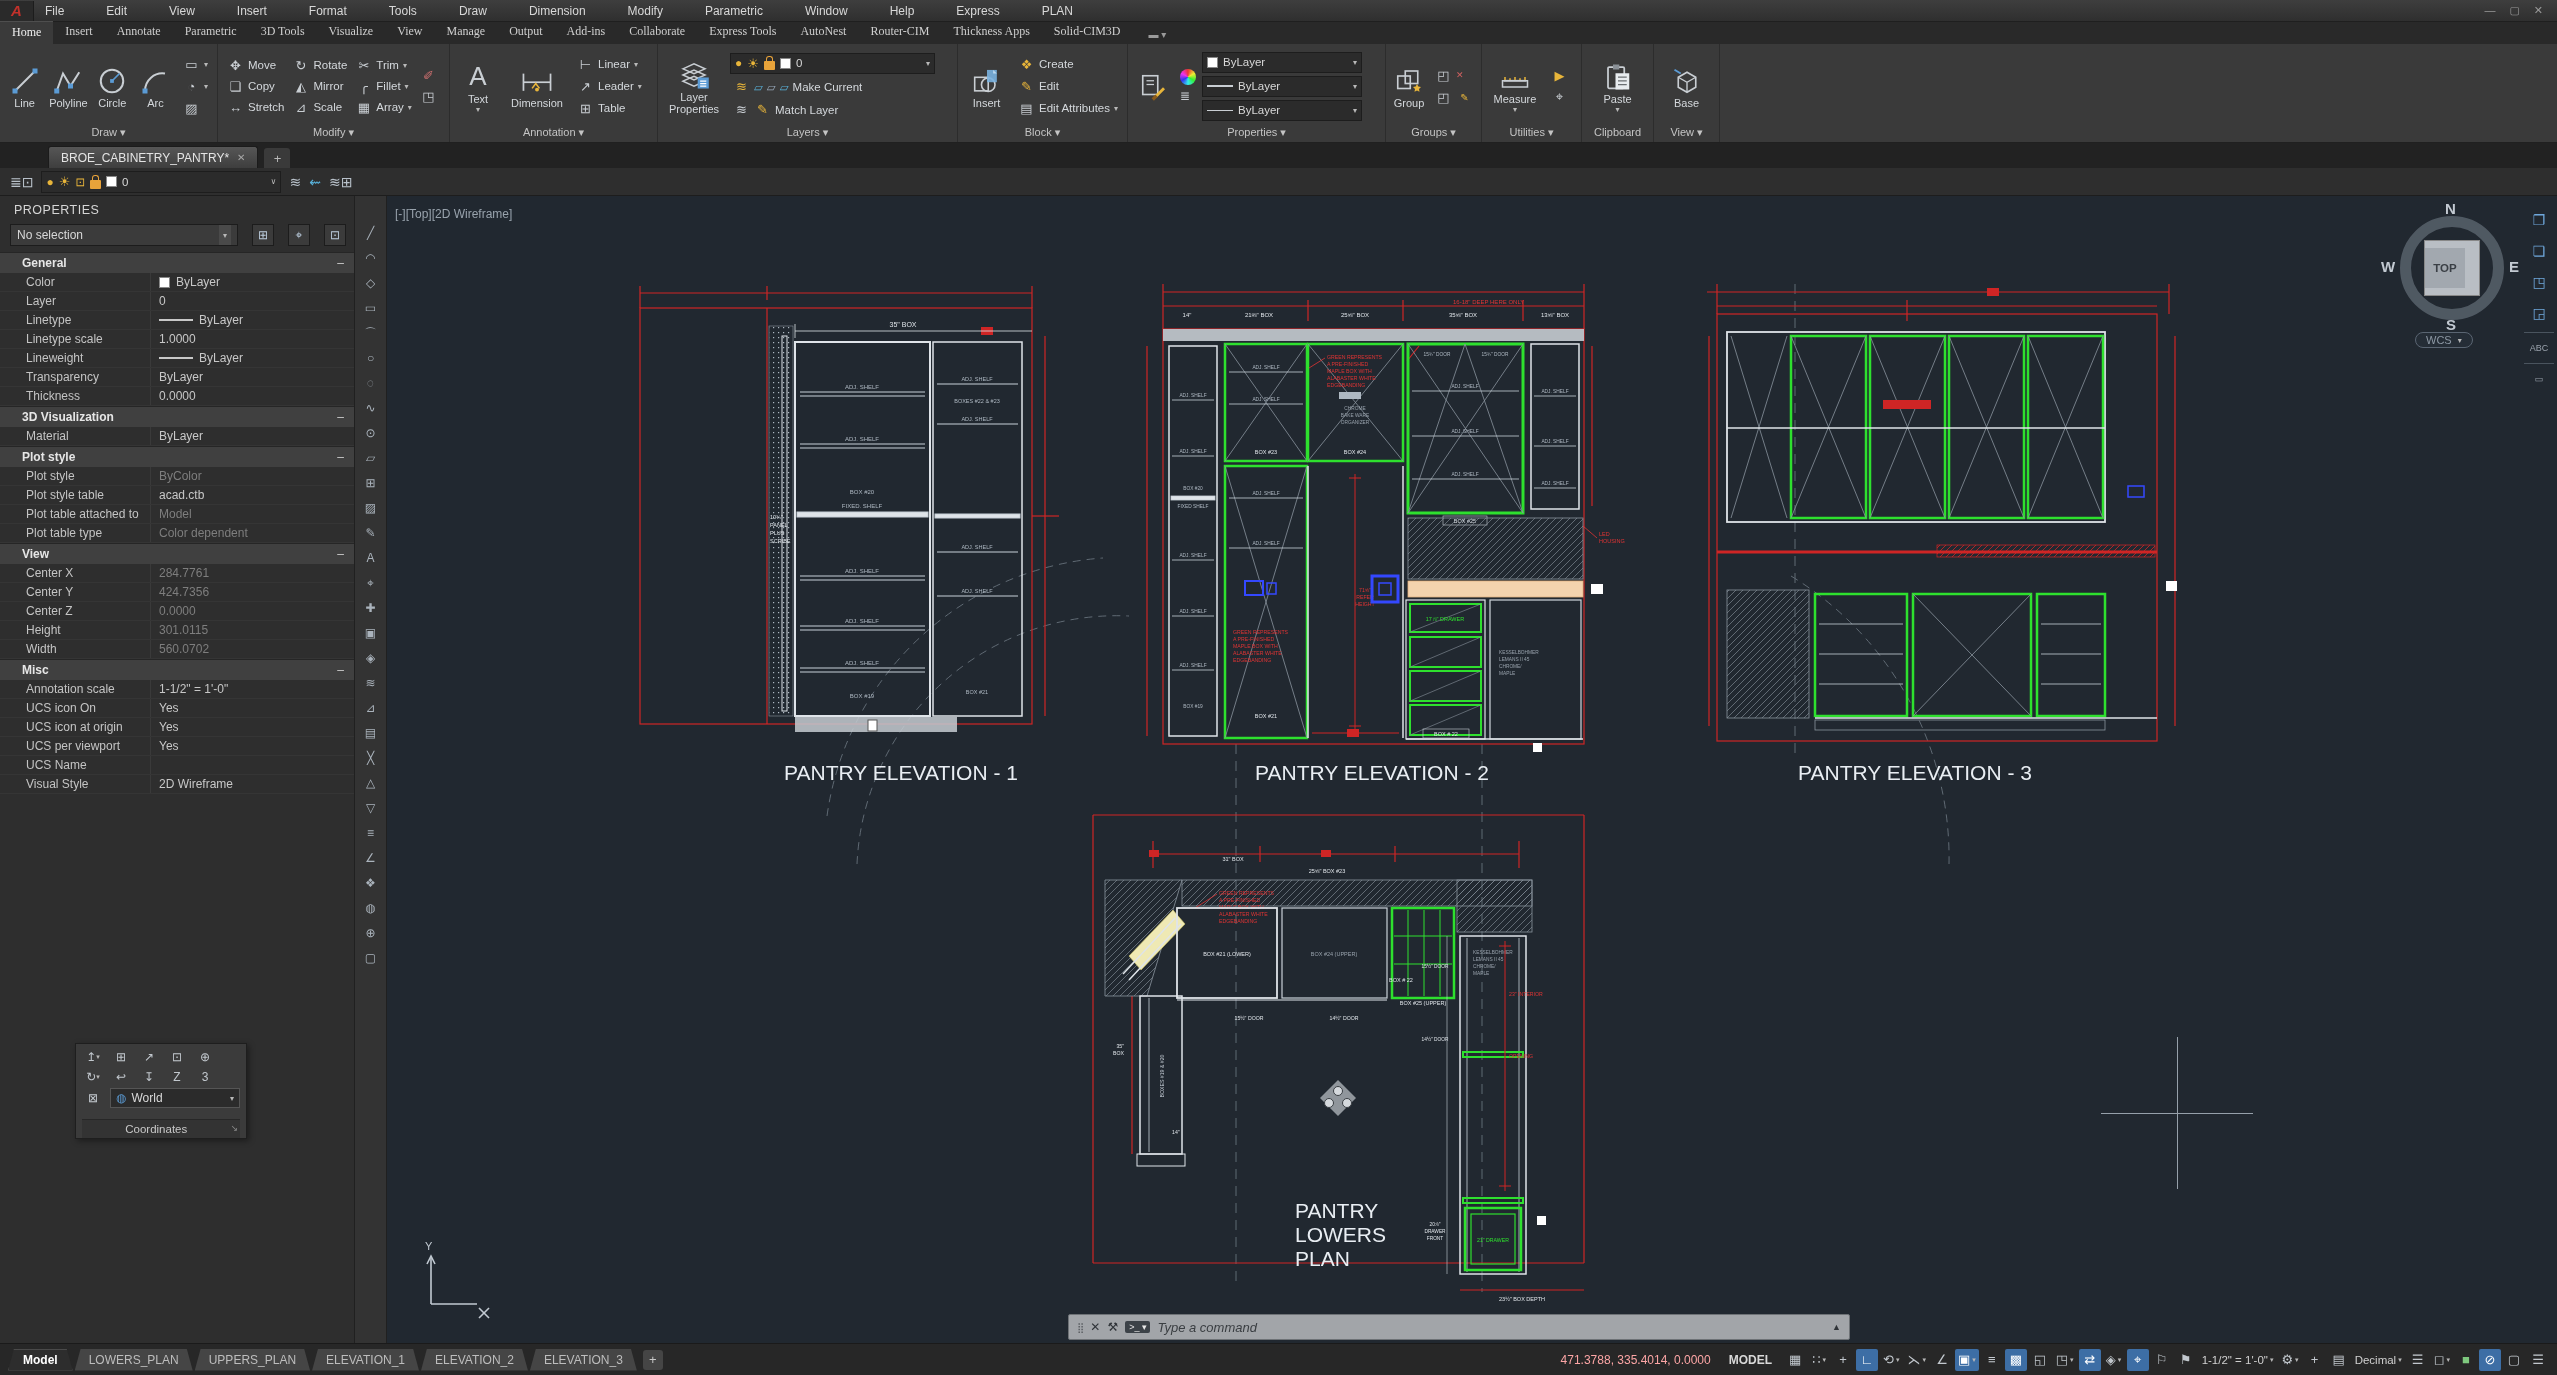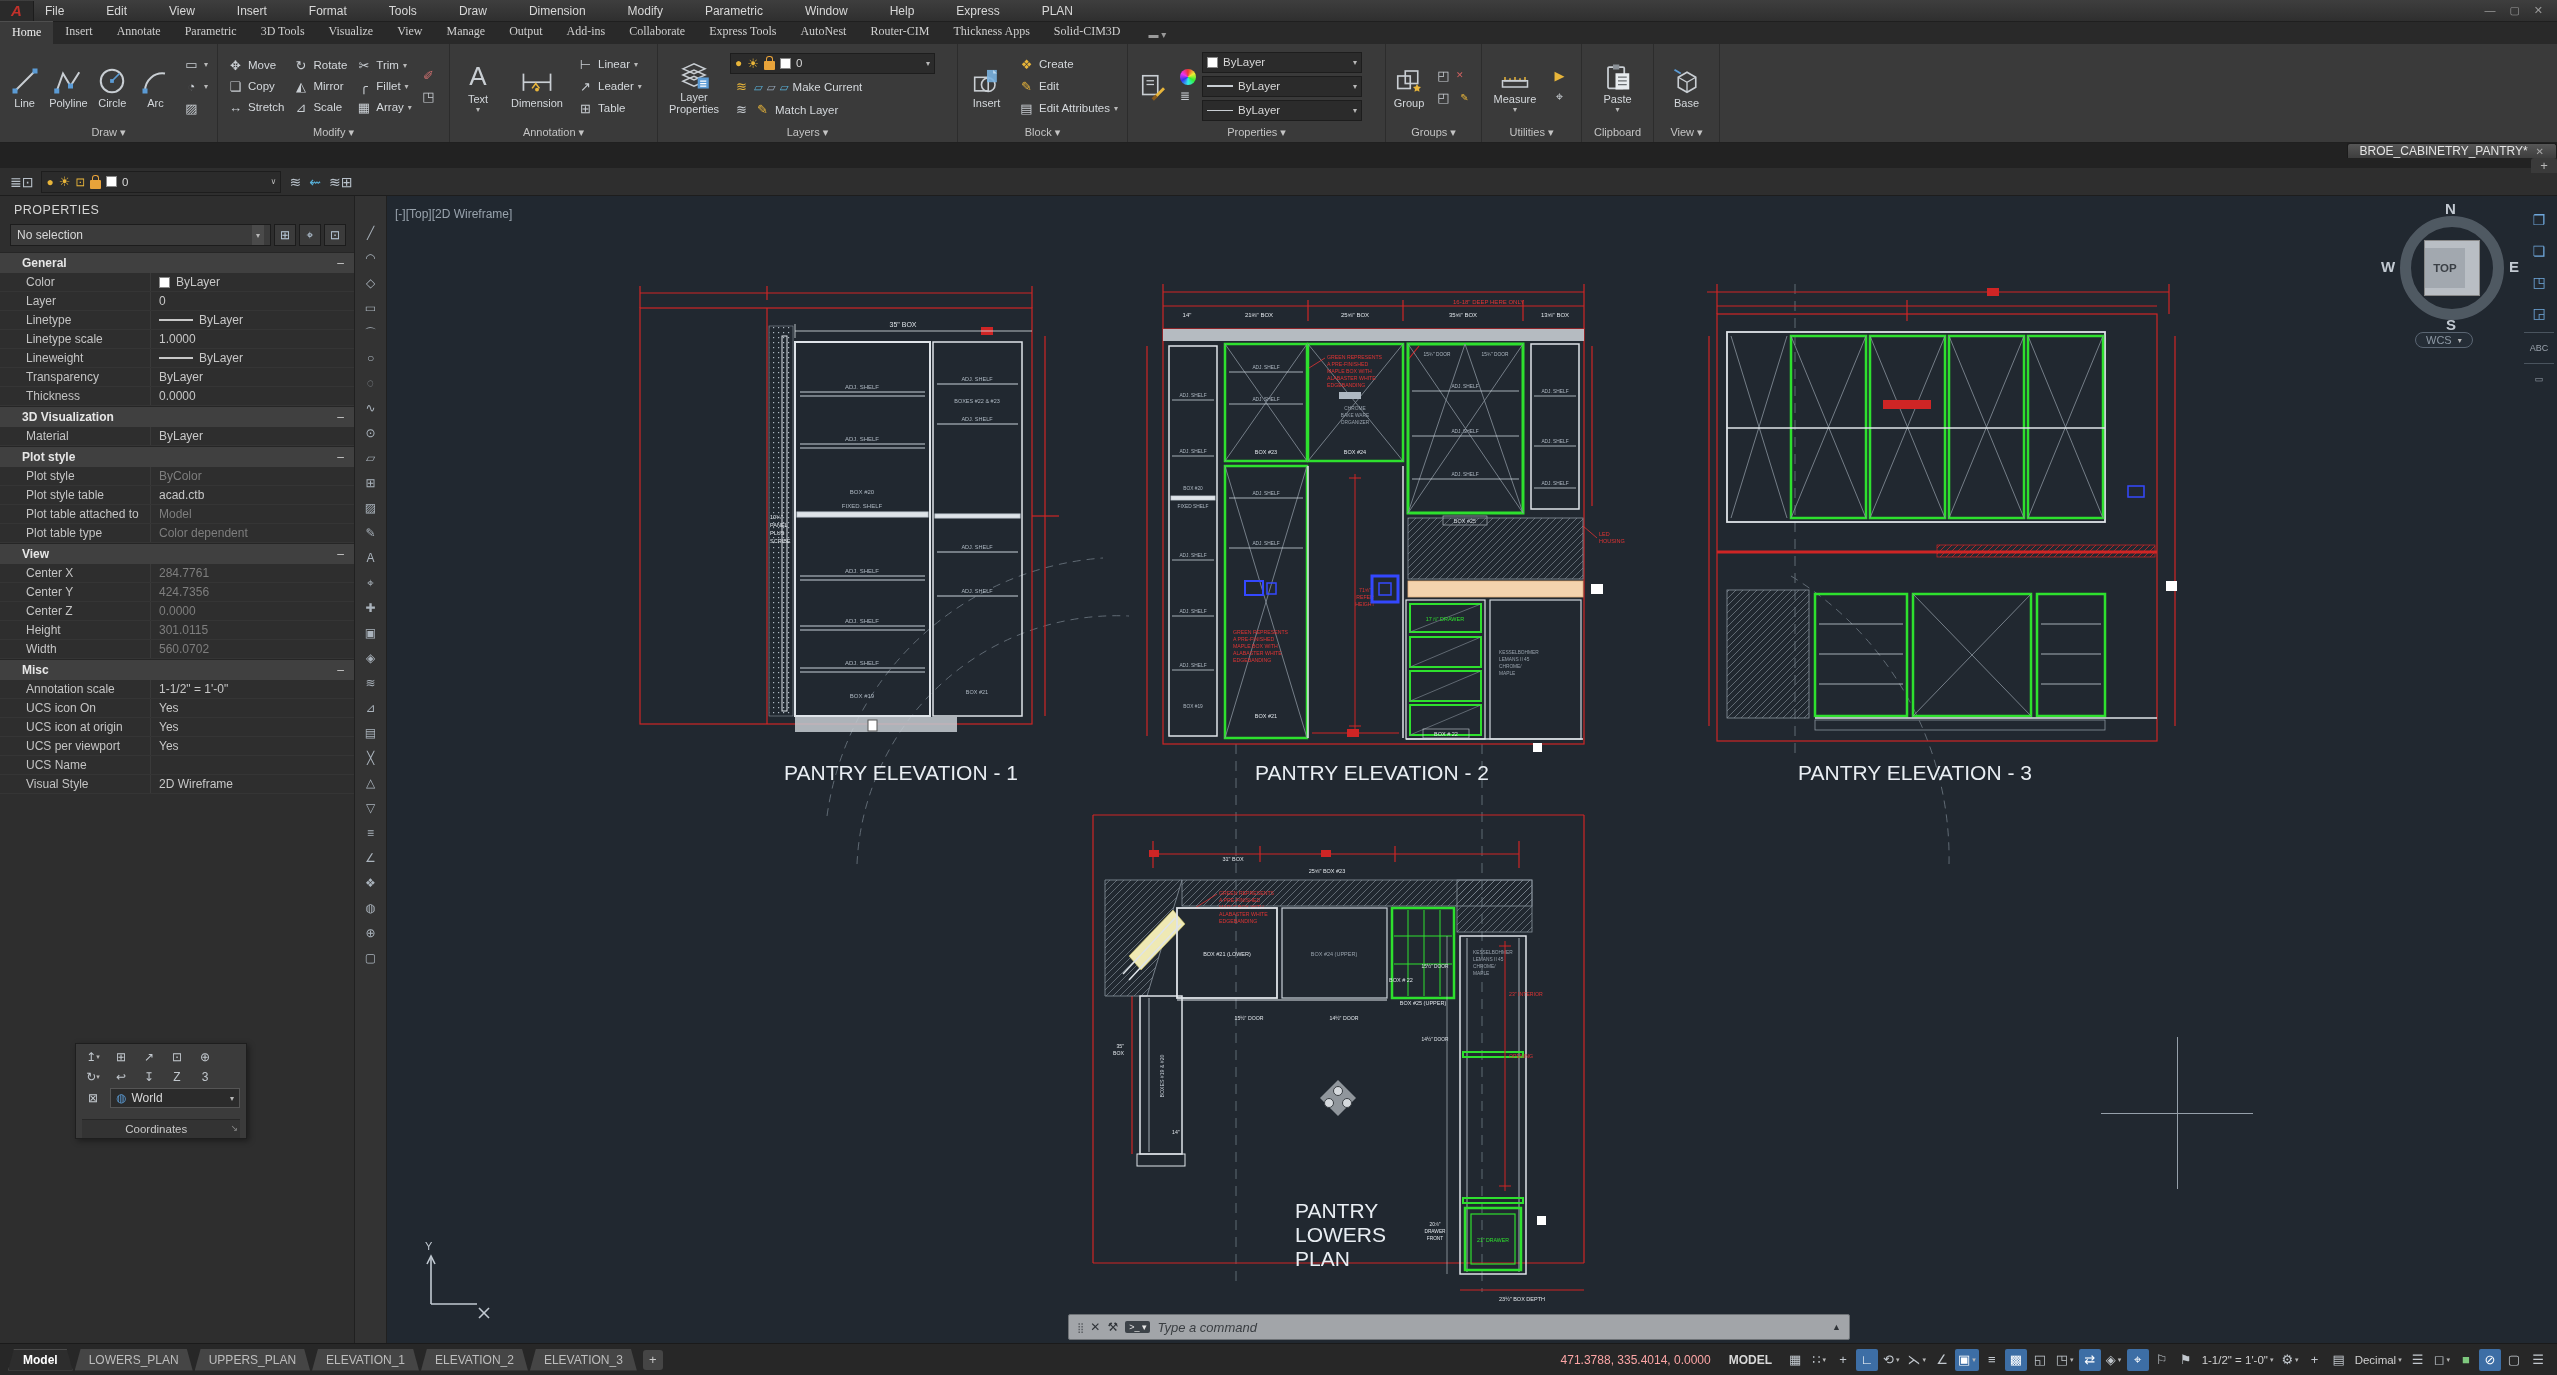--- a/index.html
+++ b/index.html
@@ -41,40 +41,40 @@
   .ltline { width:26px; height:2px; background:#c9ced3; display:inline-block; }
   .wheel { width:16px; height:16px; border-radius:50%;
            background:conic-gradient(#e33,#ee3,#3e3,#3ee,#33e,#e3e,#e33); }
   .lock { width:11px; height:9px; background:#e8a33a; position:relative; margin-top:5px; border-radius:1px; }
   .lock:before { content:""; position:absolute; top:-5px; left:2px; width:5px; height:5px;
                  border:1.5px solid #e8a33a; border-bottom:none; border-radius:3px 3px 0 0; }
   .bulb { color:#e8b53a; font-size:12px; }
   .sun  { color:#e8b53a; font-size:13px; }
 
   
-  #filetabs { height:25px; background:#222222; display:flex; align-items:flex-end; padding-left:73px;flex-direction:column; }
+  #filetabs { height:25px; background:#222222; display:flex; align-items:flex-end; padding-left:48px; }
   .ftab { background:linear-gradient(#565656,#3e3e3e); color:#e4e4e4; font-size:12px; height:22px;
           display:flex; align-items:center; gap:8px; padding:0 12px; border-radius:3px 3px 0 0;
           border:1px solid #1b1b1b; border-bottom:none; }
   .ftab .x { color:#a8a8a8; font-size:10px; }
   .ftab-add { width:26px; height:20px; background:#3a3a3a; color:#b8b8b8; border-radius:3px 3px 0 0;
               display:flex; align-items:center; justify-content:center; margin-left:6px; font-size:13px; }
 
   
   #layerbar { height:28px; background:#2e2e2e; border-bottom:1px solid #1d1d1d; display:flex; align-items:center; gap:8px; padding-left:10px; }
   #layerbar .bigcombo { width:240px; height:22px; }
   .lyricon { color:#b9c2cb; font-size:14px; }
 
   
   #main { display:flex; height:1147px; }
 
   
   #palette { width:355px; background:#2e2e2e; border-right:1px solid #202020; display:flex; flex-direction:column; font-size:12px; }
   #palette-title { color:#d6d6d6; font-size:12.5px; letter-spacing:.5px; padding:7px 0 5px 14px; }
-  #psel-row { display:flex; align-items:flex-end; gap:3px; padding:2px 8px 6px 10px; }
+  #psel-row { display:flex; align-items:flex-end; gap:14px; padding:2px 8px 6px 10px; }
   #psel { flex:1; height:22px; background:#3b3b3b; border:1px solid #1c1c1c; color:#d8d8d8;
           display:flex; align-items:center; padding:0 6px; }
   #psel .dd { margin-left:auto; background:#4a4a4a; height:100%; display:flex; align-items:center; padding:0 4px; }
   .psel-btn { width:22px; height:22px; background:#3b3b3b; border:1px solid #1c1c1c; color:#bcd;
               display:flex; align-items:center; justify-content:center; font-size:12px; }
   .psec { background:#404040; color:#e6e6e6; font-weight:bold; font-size:12px; display:flex;
           padding:3px 10px 3px 22px; border-top:1px solid #262626; }
   .psec .minus { margin-left:auto; color:#cccccc; font-weight:normal; }
   .prow { display:flex; height:19px; align-items:center; border-bottom:1px solid #353535; }
   .plabel { width:150px; padding-left:26px; color:#c4c4c4; overflow:hidden; white-space:nowrap; }

